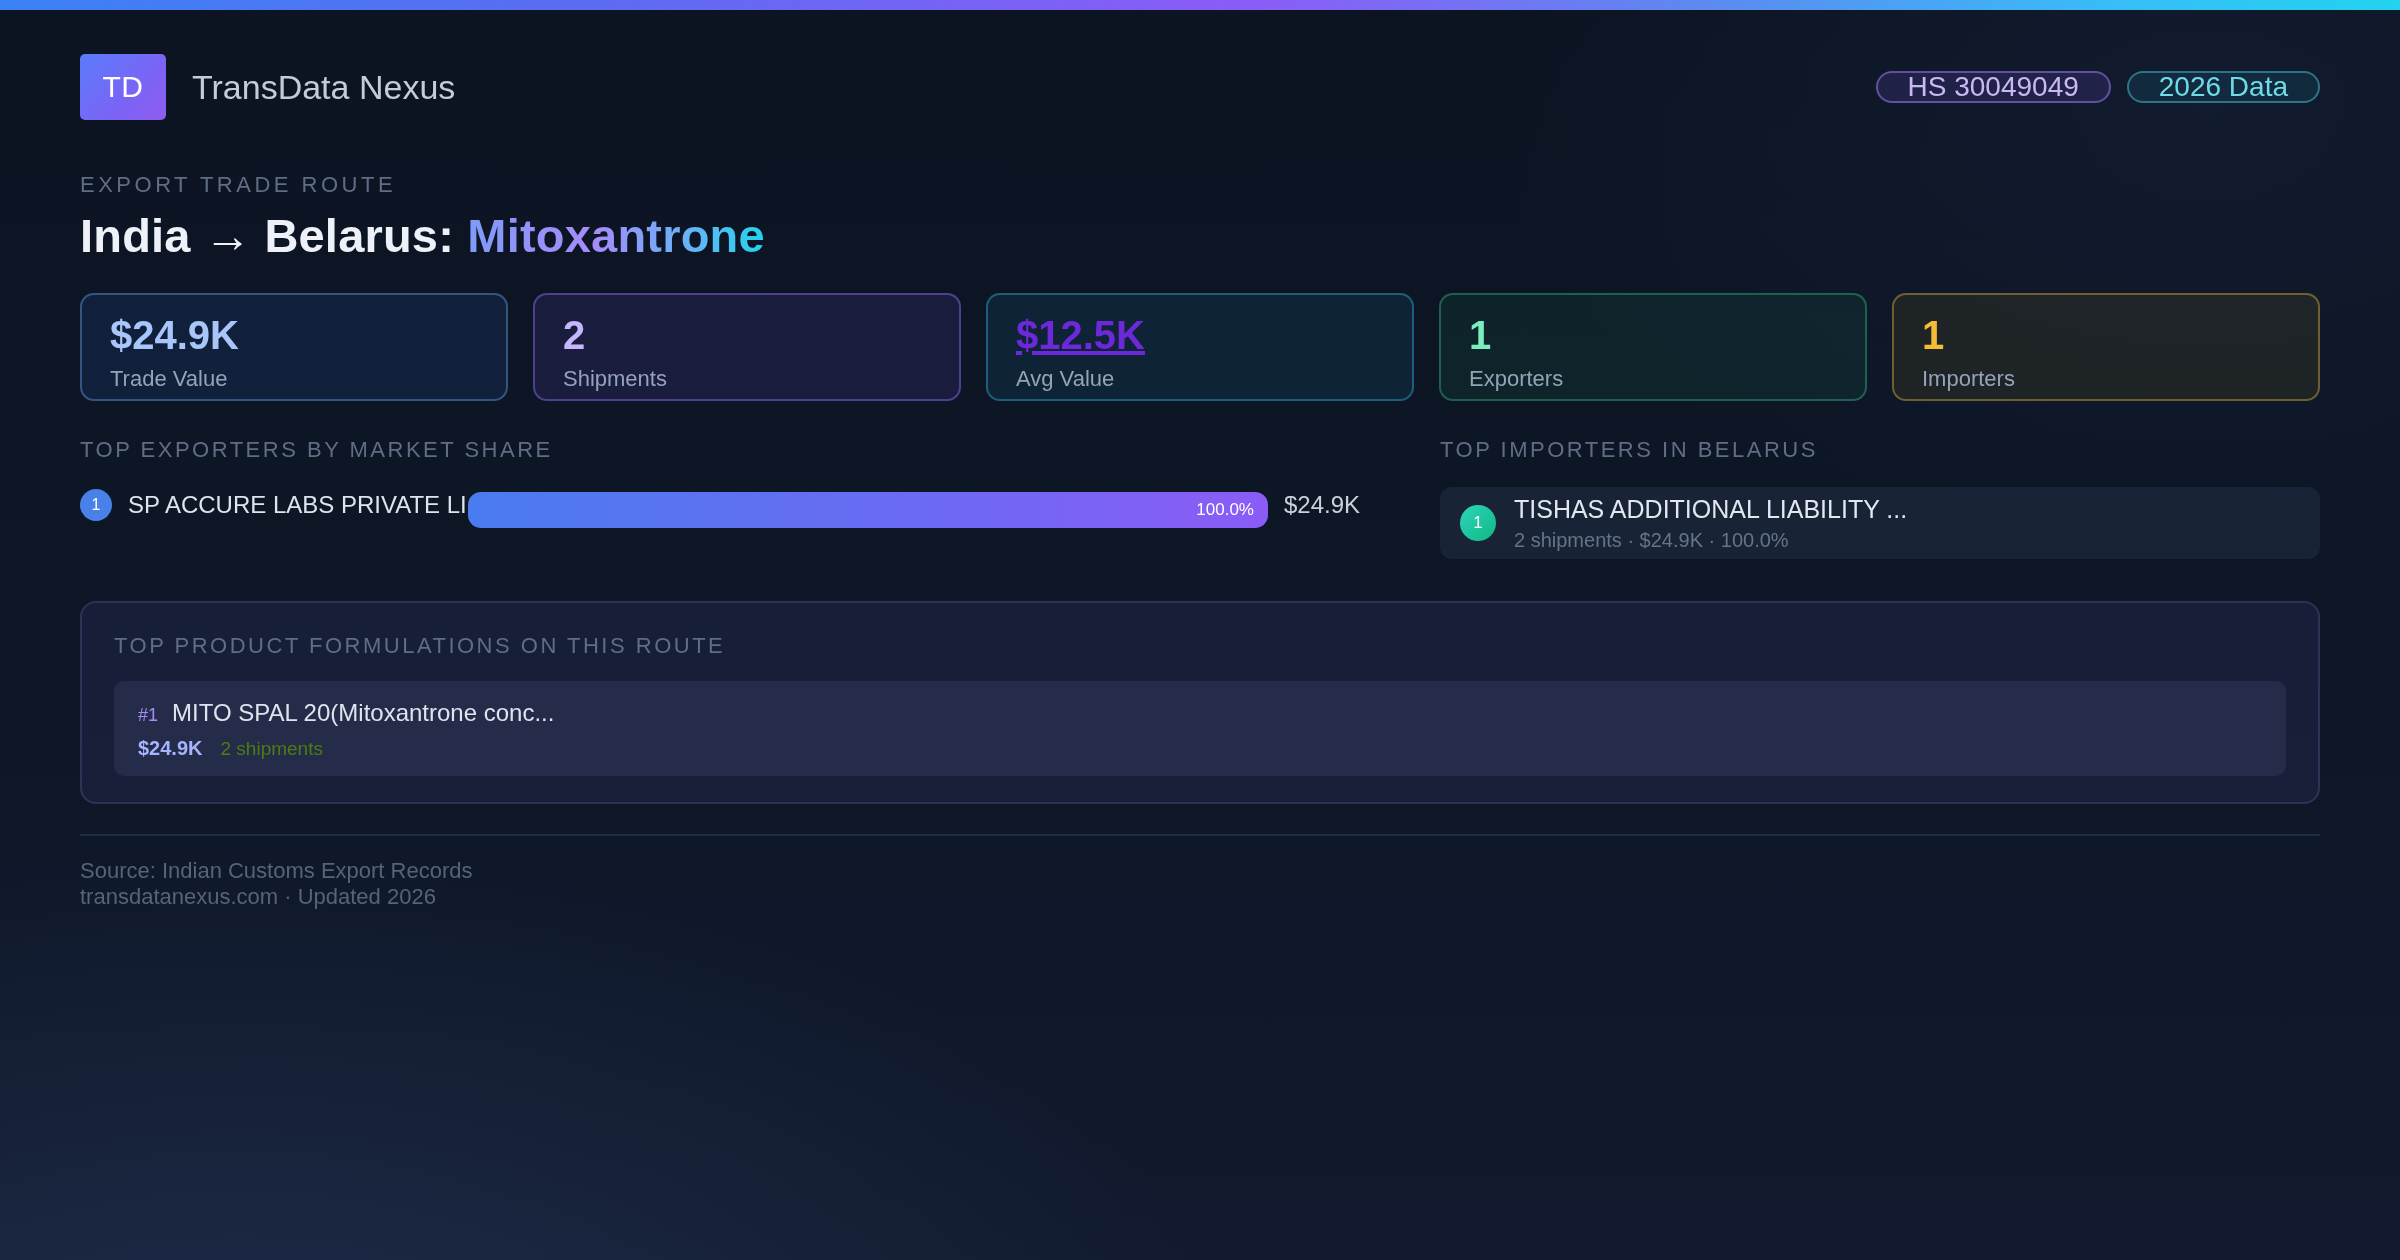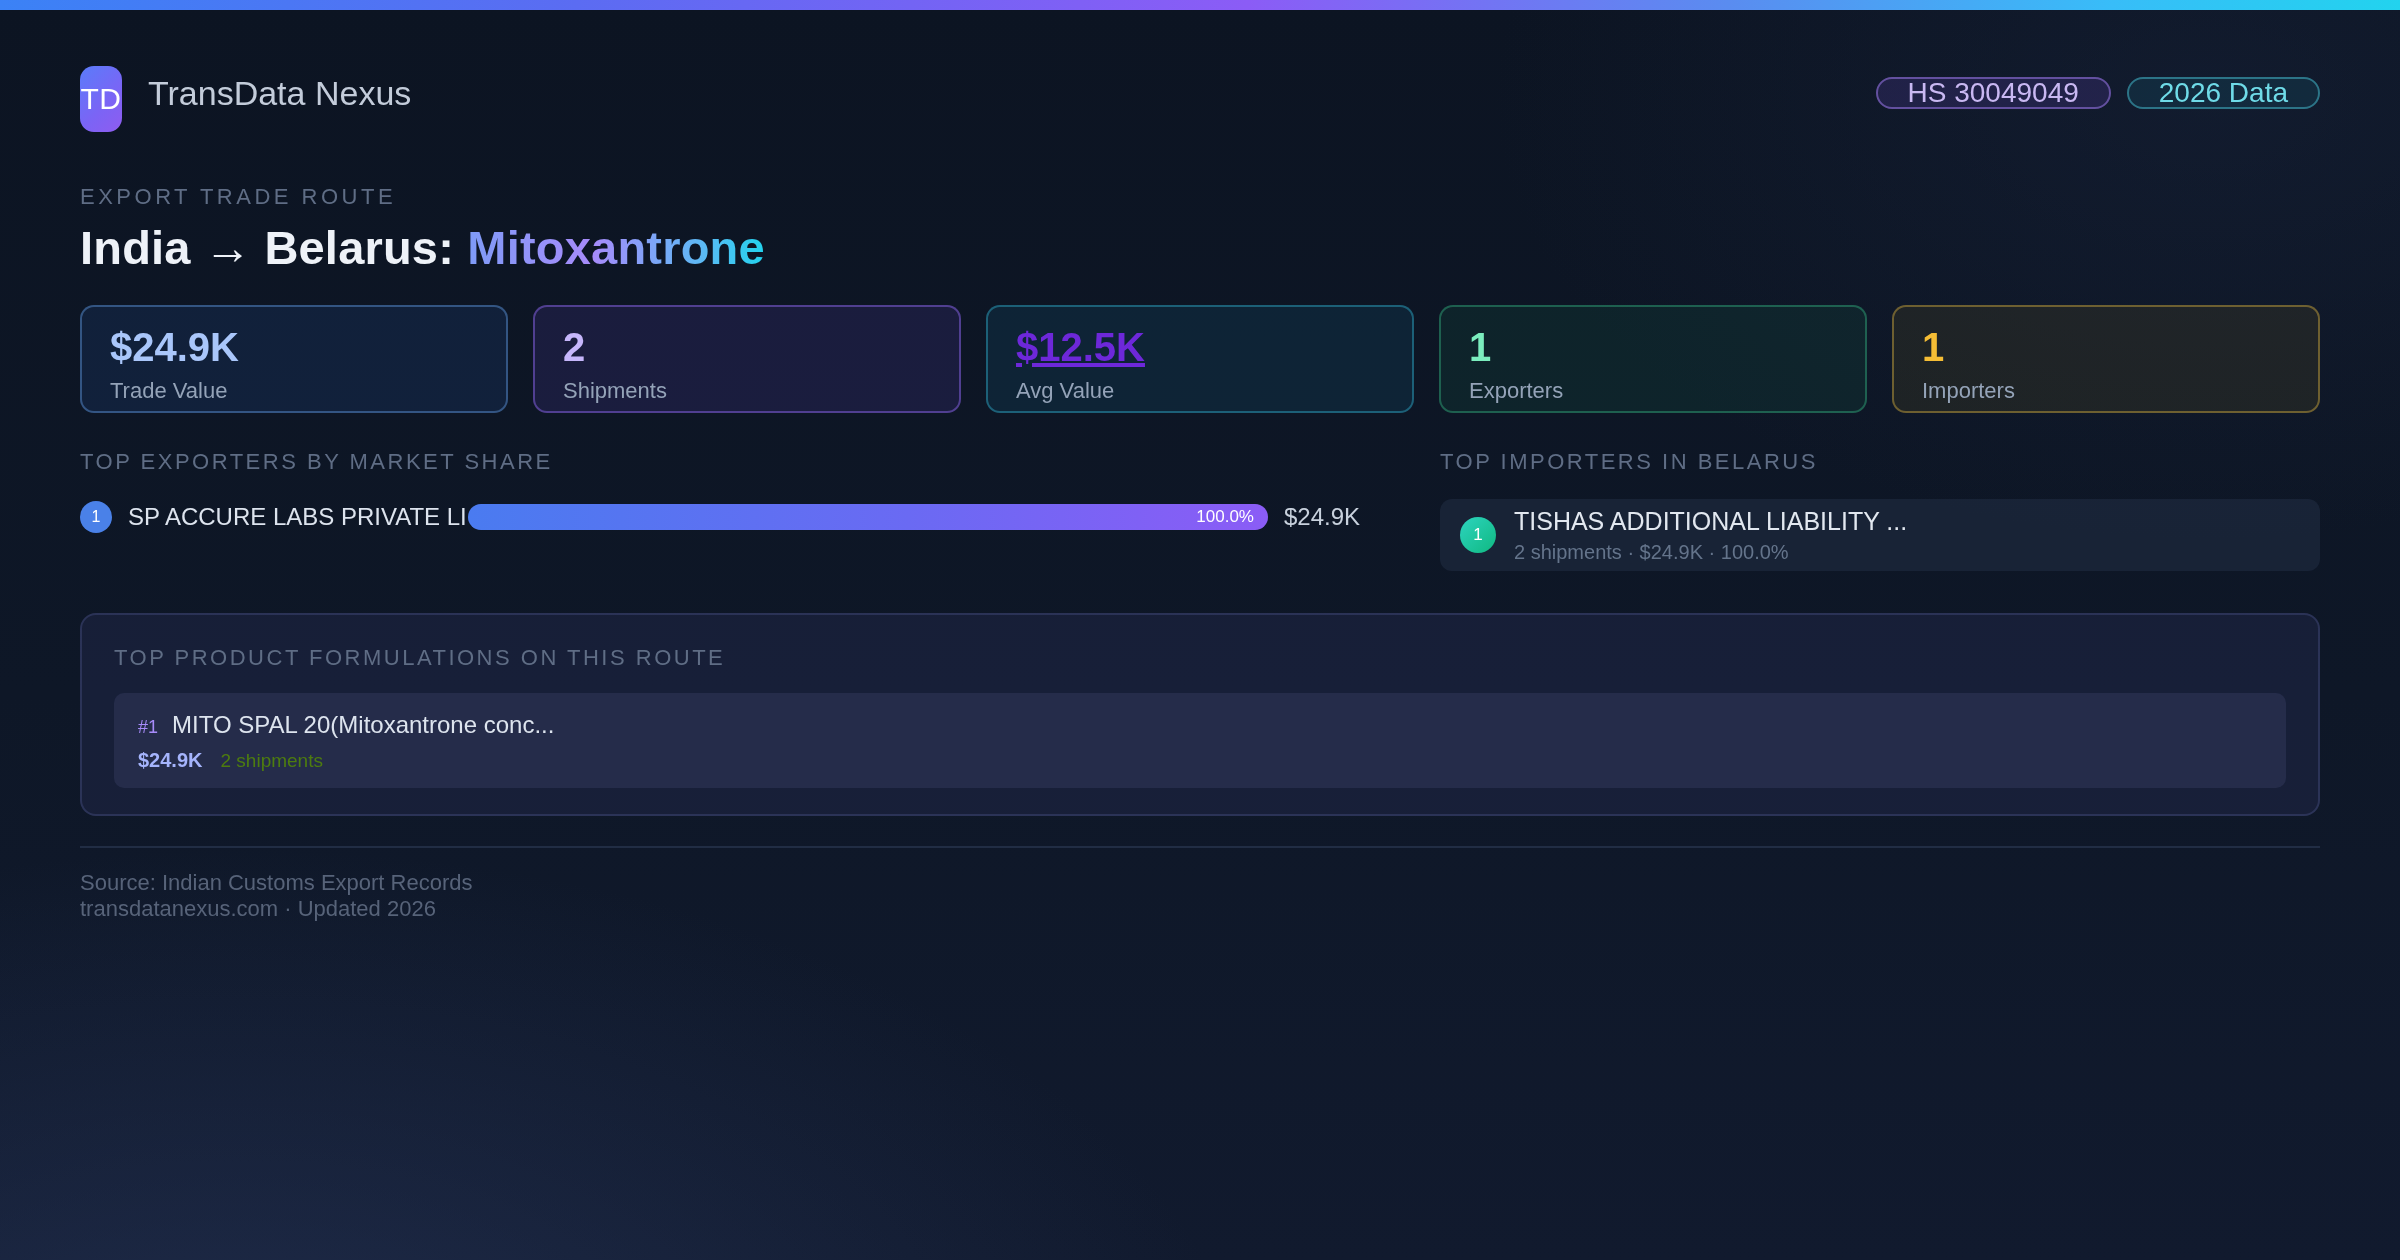--- a/index.html
+++ b/index.html
@@ -15,24 +15,24 @@
   .accent-bar {
     height: 10px; width: 100%;
     background: linear-gradient(90deg,#3b82f6 0%,#5b6cf2 24%,#8b5cf6 52%,#5a8cf0 72%,#38bdf8 88%,#22d3ee 100%);
   }
   .page { padding: 0 80px; }
 
   
   .topbar { display: flex; align-items: center; justify-content: space-between; margin-top: 44px; }
   .brand { display: flex; align-items: center; gap: 26px; }
   .logo {
-    width: 42px; height: 66px; border-radius: 14px;
+    width: 86px; height: 66px; border-radius: 5px;
     background: linear-gradient(135deg,#5a7cfa 0%,#7b64f5 60%,#8f5cf0 100%);
     display: flex; align-items: center; justify-content: center;
-    color: #ffffff; font-size: 30px; font-weight: 500; letter-spacing: 0.5px; margin-top: 12px;
+    color: #ffffff; font-size: 30px; font-weight: 500; letter-spacing: 0.5px;
   }
   .brand-name { font-size: 34px; color: #c3ccda; font-weight: 400; }
   .badges { display: flex; gap: 16px; }
   .pill {
     height: 32px; border-radius: 24px; padding: 0 30px;
     display: flex; align-items: center; font-size: 28px;
   }
   .pill-hs { border: 2px solid #63509f; background: rgba(80,58,150,0.28); color: #c9b8f2; }
   .pill-year { border: 2px solid #2c7487; background: rgba(22,78,99,0.30); color: #6fdbe8; }
 
@@ -70,21 +70,21 @@
 
   .exp-row { display: flex; align-items: center; margin-top: 26px; }
   .rank-dot {
     width: 32px; height: 32px; border-radius: 50%; flex: 0 0 32px;
     background: #4a81e8; color: #fff; font-size: 16px;
     display: flex; align-items: center; justify-content: center;
   }
   .exp-name { font-size: 24px; color: #dde4ee; margin-left: 16px; width: 340px; white-space: nowrap; overflow: hidden; }
   .exp-bar-track { width: 800px; height: 26px; border-radius: 13px; background: rgba(70,85,120,0.25); position: relative; }
   .exp-bar {
-    height: 26px; border-radius: 13px;
+    height: 36px; border-radius: 13px;
     background: linear-gradient(90deg,#4a7bf0 0%,#6a6af3 55%,#8b5cf6 100%);
     display: flex; align-items: center; justify-content: flex-end;
   }
   .exp-pct { font-size: 17px; color: #ffffff; padding-right: 14px; }
   .exp-val { font-size: 24px; color: #c8d1dd; margin-left: 16px; }
 
   .imp-card {
     margin-top: 24px; height: 72px; border-radius: 12px;
     background: rgba(38,50,76,0.45);
     display: flex; align-items: center; padding: 0 20px;

